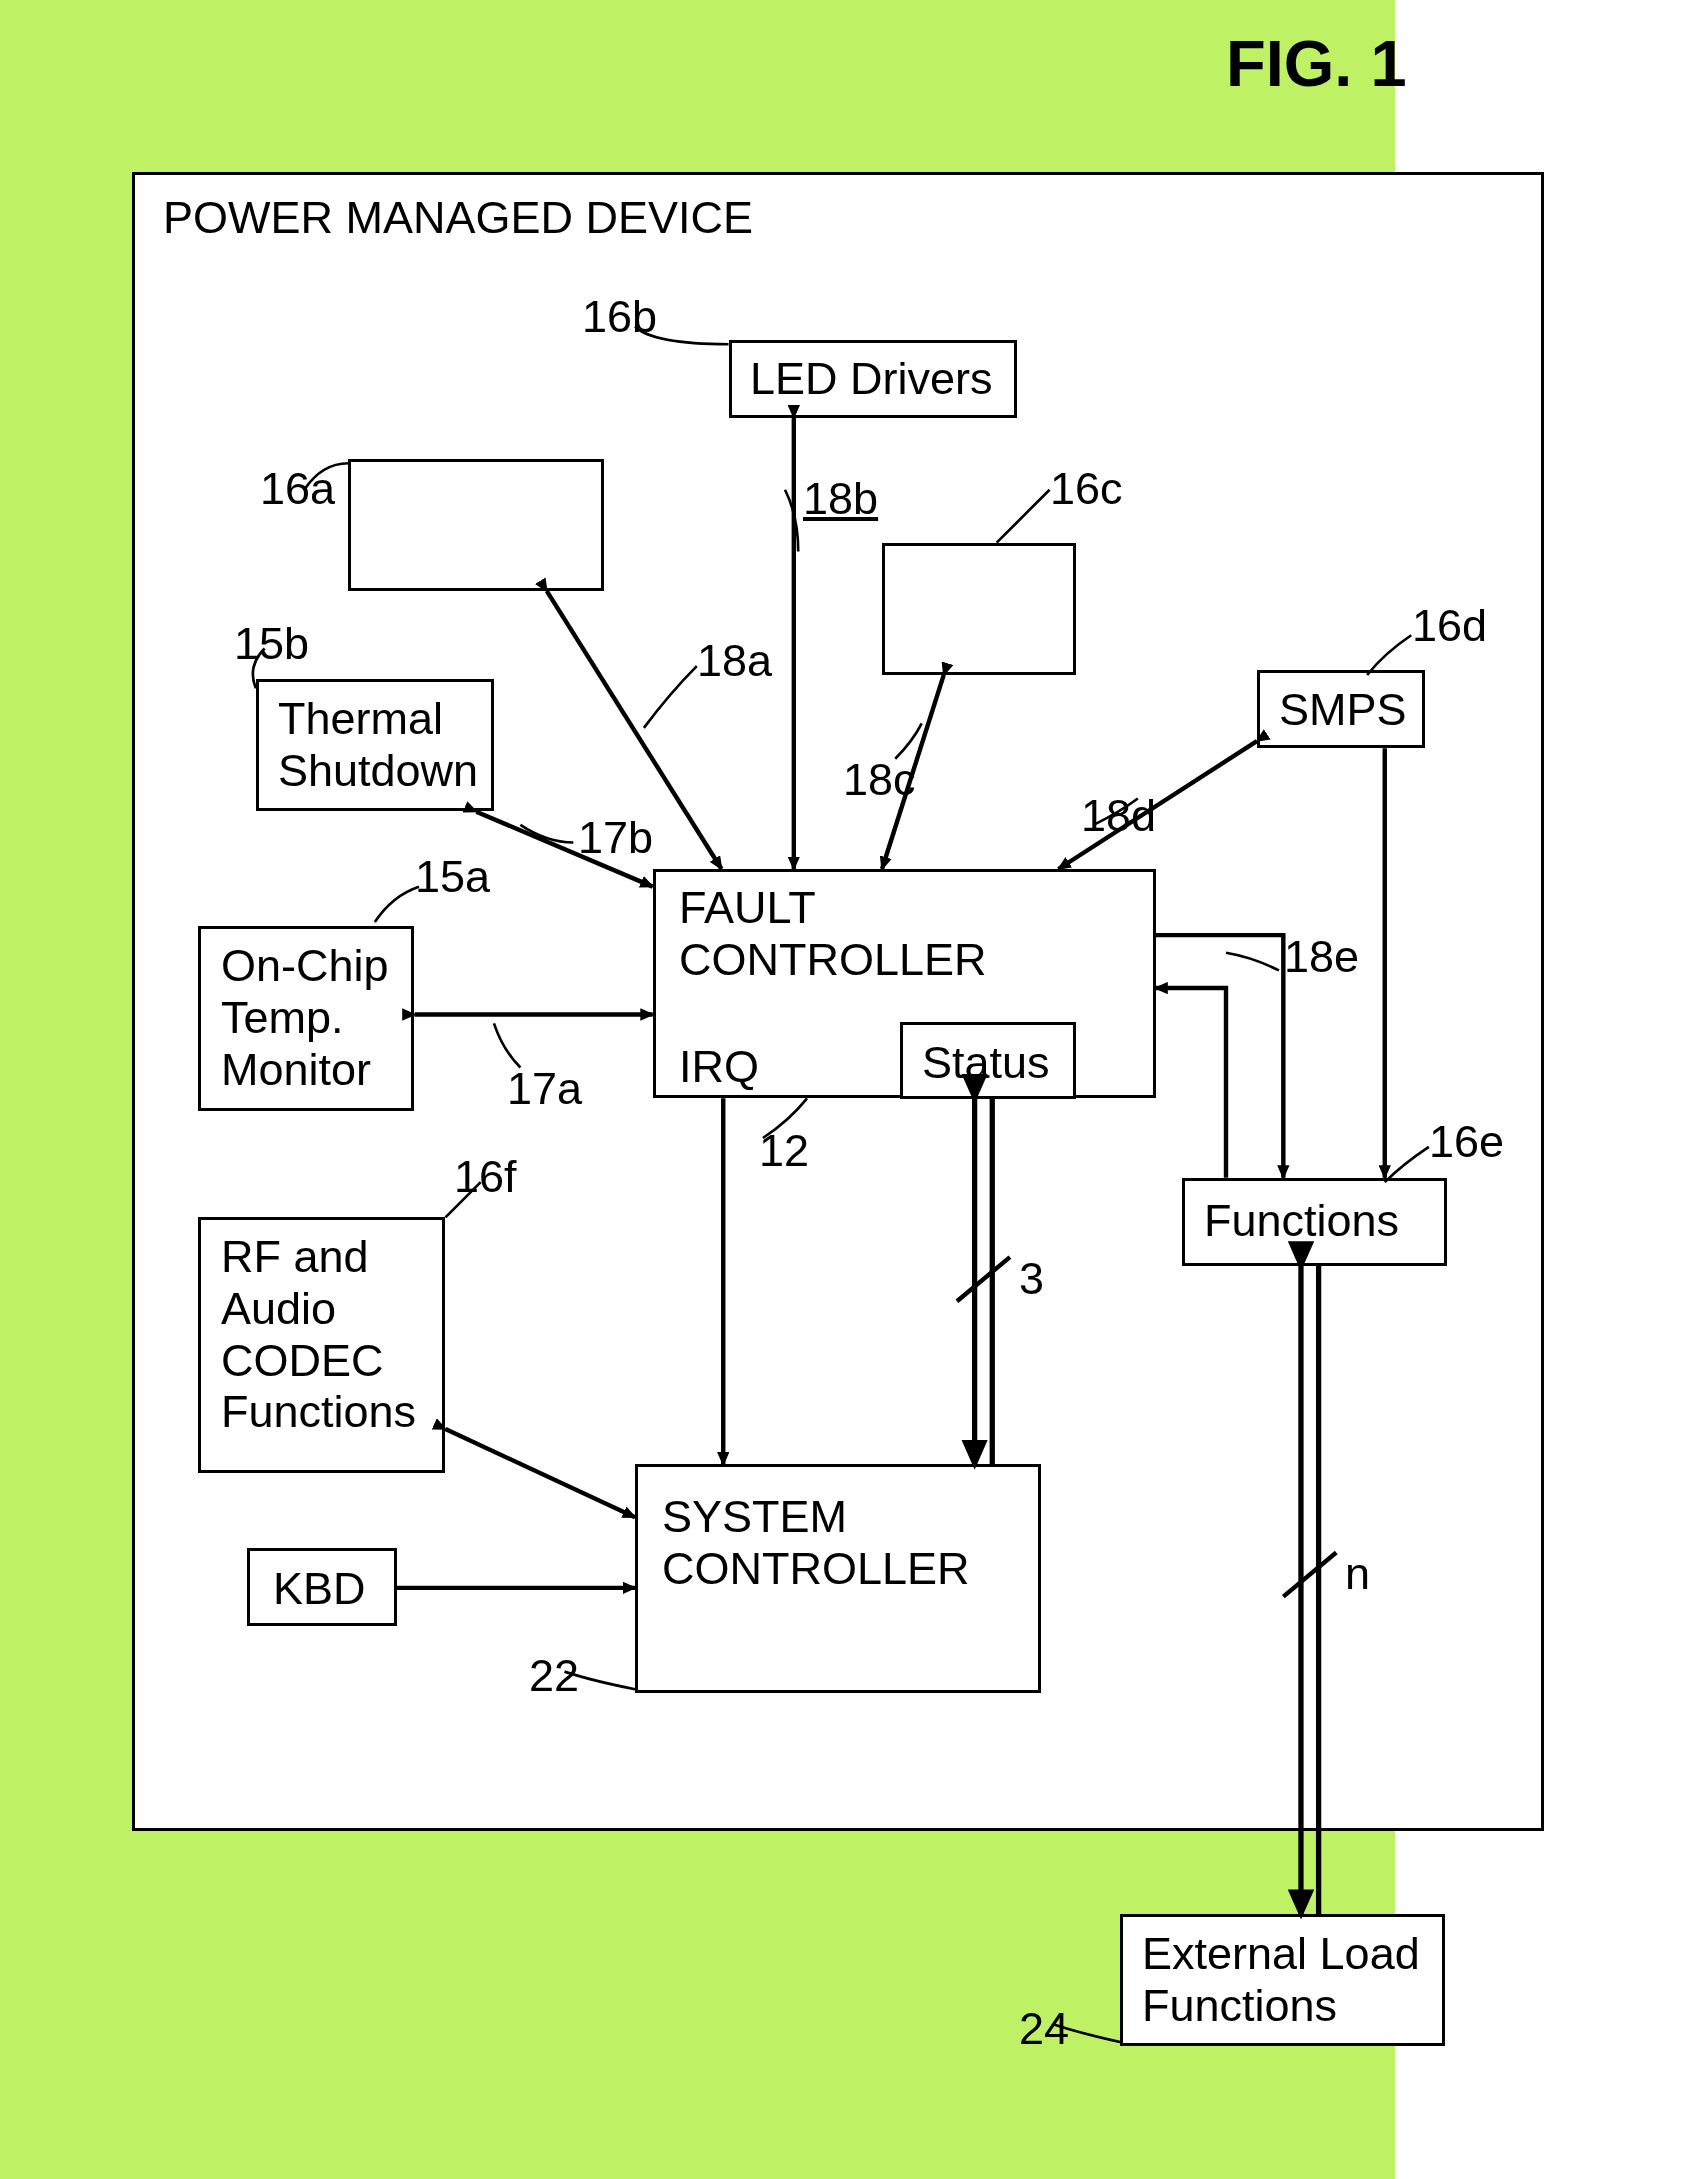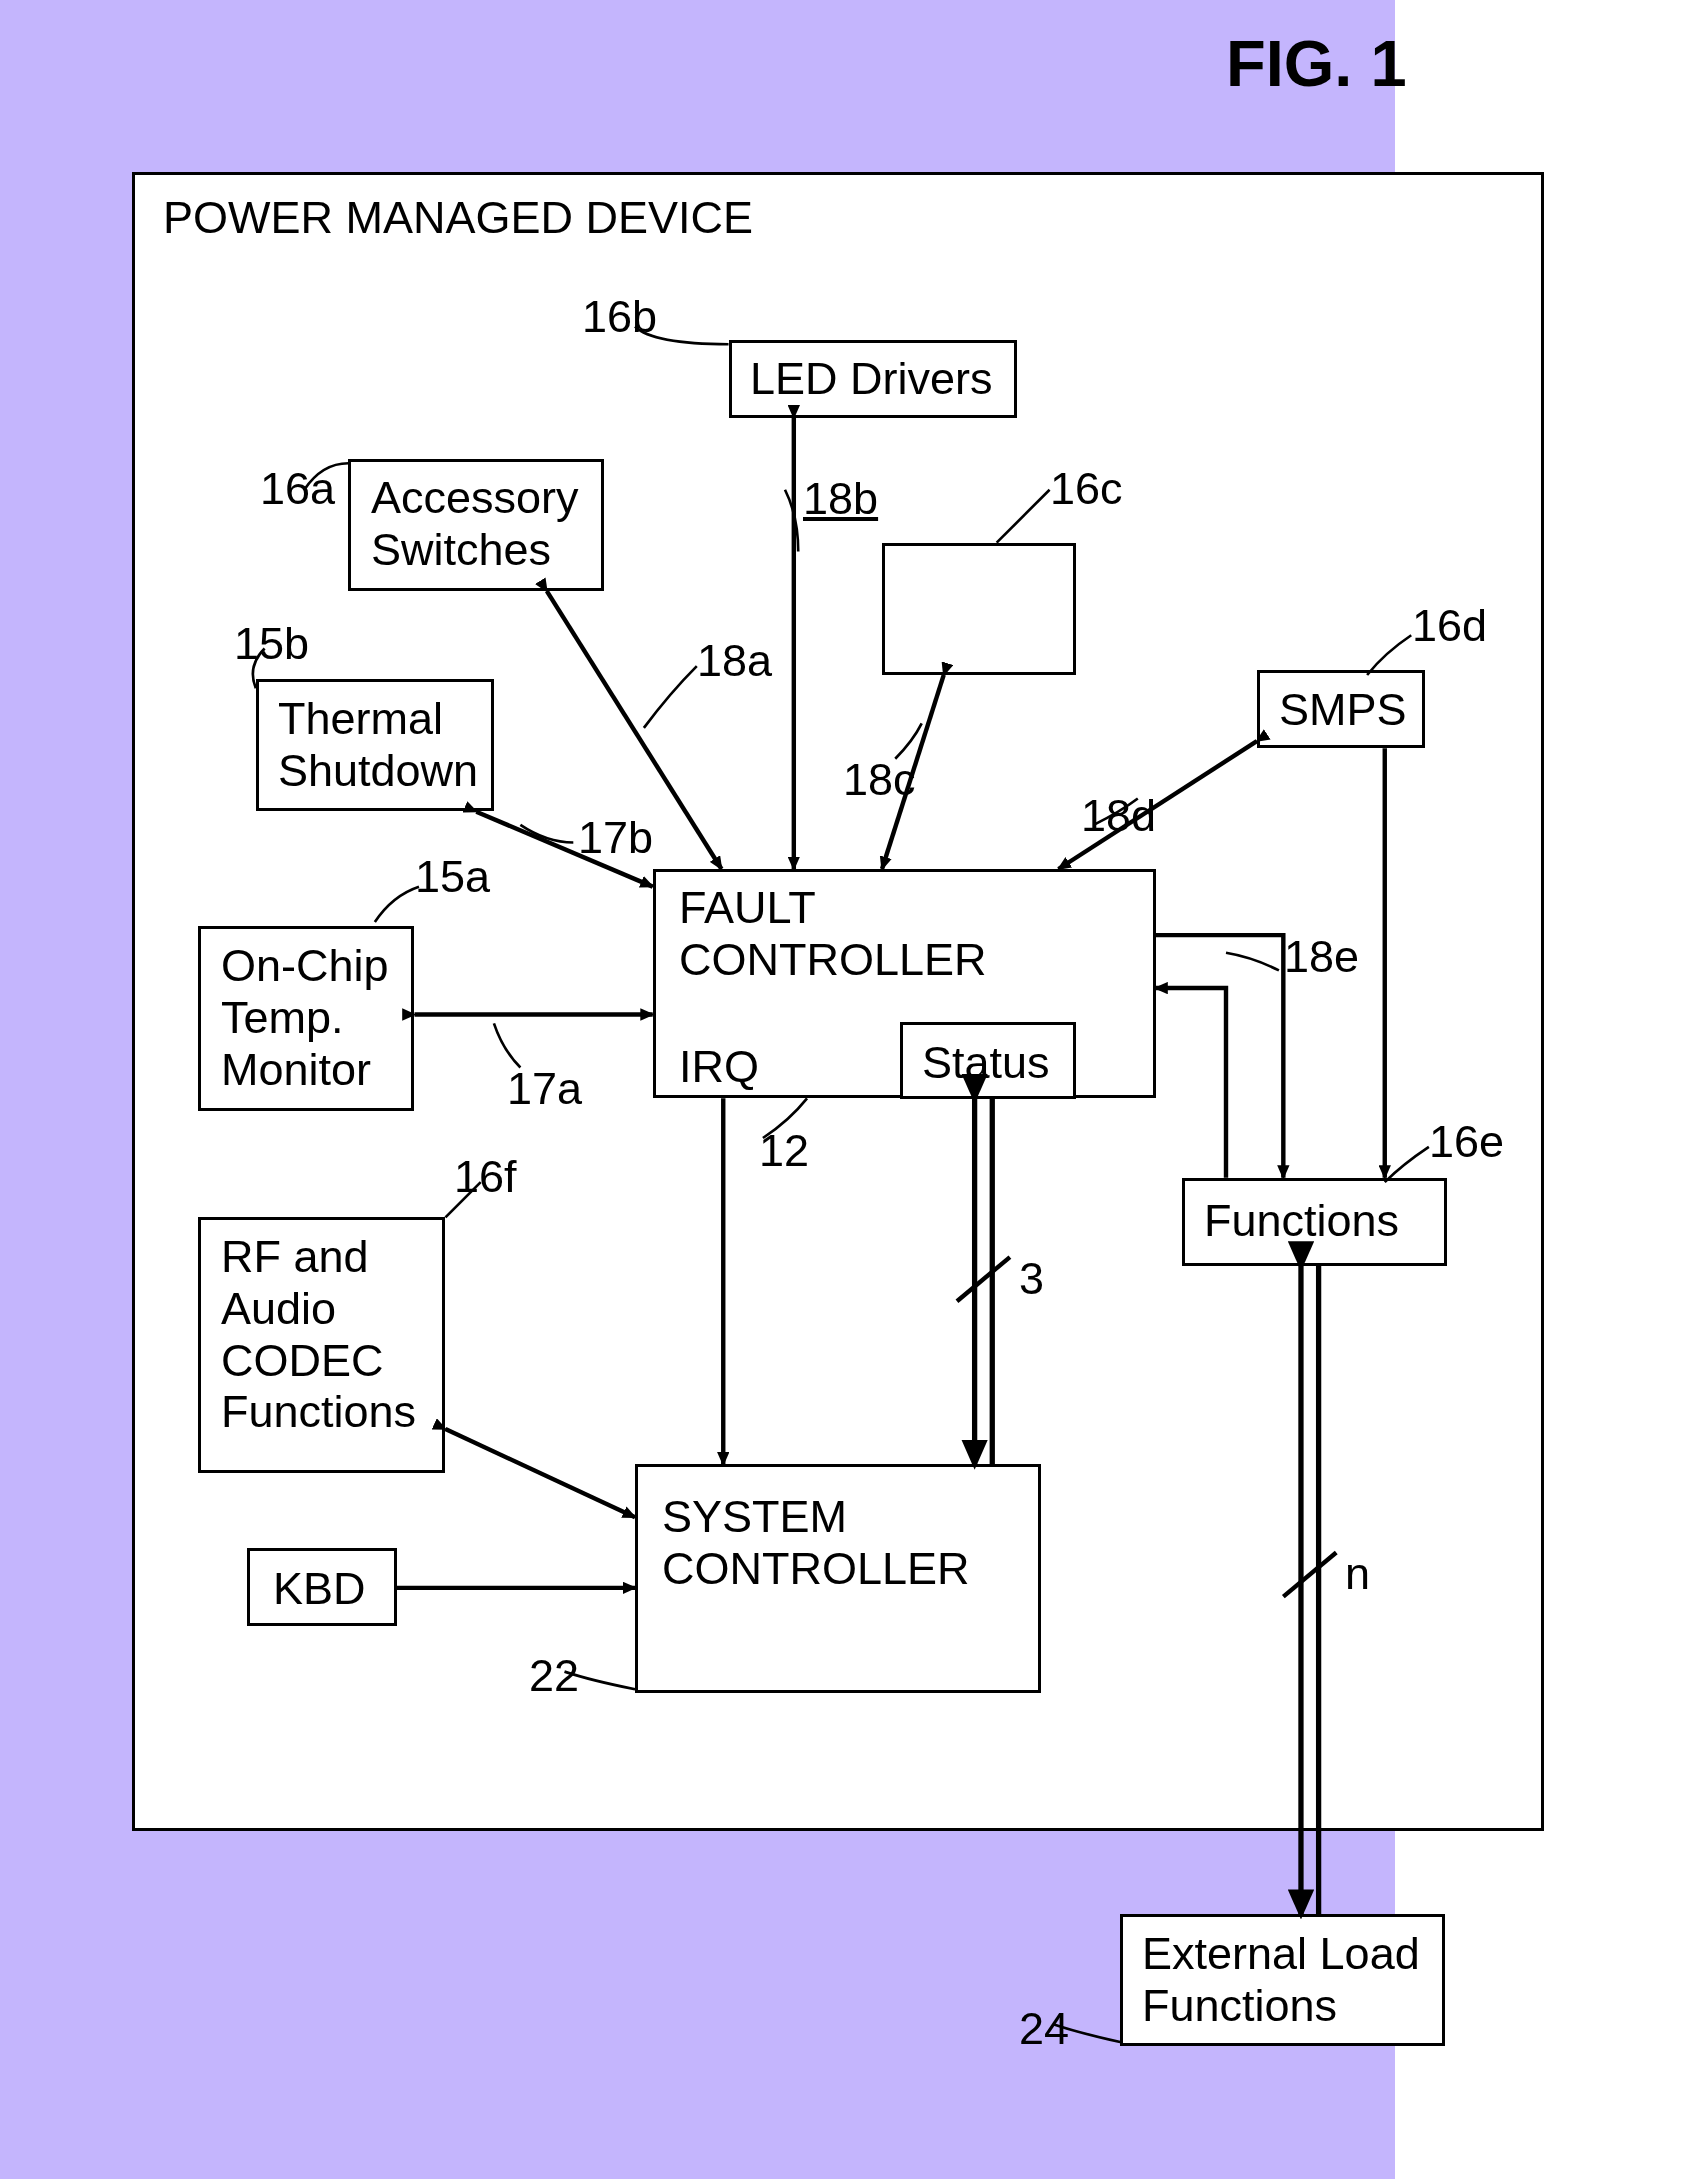--- a/index.html
+++ b/index.html
@@ -5,21 +5,21 @@
   html, body {
     margin: 0;
     padding: 0;
     background: #fff;
     font-family: Arial, Helvetica, sans-serif;
   }
   .page {
     position: relative;
     width: 1395px;
     height: 2179px;
-    background: #c4b5fd;
+    background: #bef264;
   }
   .txt {
     position: absolute;
     font-size: 45px;
     line-height: 1.15;
     white-space: pre;
     color: #000;
   }
   .box {
     position: absolute;
@@ -42,22 +42,20 @@
 
   <div class="txt" style="left:1226px; top:26.5px; font-size:65px; font-weight:bold;">FIG. 1</div>
 
   <div class="box" style="left:132px; top:172px; width:1412px; height:1659px;"></div>
   <div class="txt" style="left:163px; top:192px;">POWER MANAGED DEVICE</div>
 
   <div class="box" style="left:729px; top:340px; width:288px; height:78px;"></div>
   <div class="txt" style="left:750px; top:353px;">LED Drivers</div>
 
   <div class="box" style="left:348px; top:459px; width:256px; height:132px;"></div>
-  <div class="txt" style="left:371px; top:472px;">Accessory
-Switches</div>
 
   <div class="box" style="left:882px; top:543px; width:194px; height:132px;"></div>
 
   <div class="box" style="left:1257px; top:670px; width:168px; height:78px;"></div>
   <div class="txt" style="left:1279px; top:684px;">SMPS</div>
 
   <div class="box" style="left:256px; top:679px; width:238px; height:132px;"></div>
   <div class="txt" style="left:278px; top:693px;">Thermal
 Shutdown</div>
 

